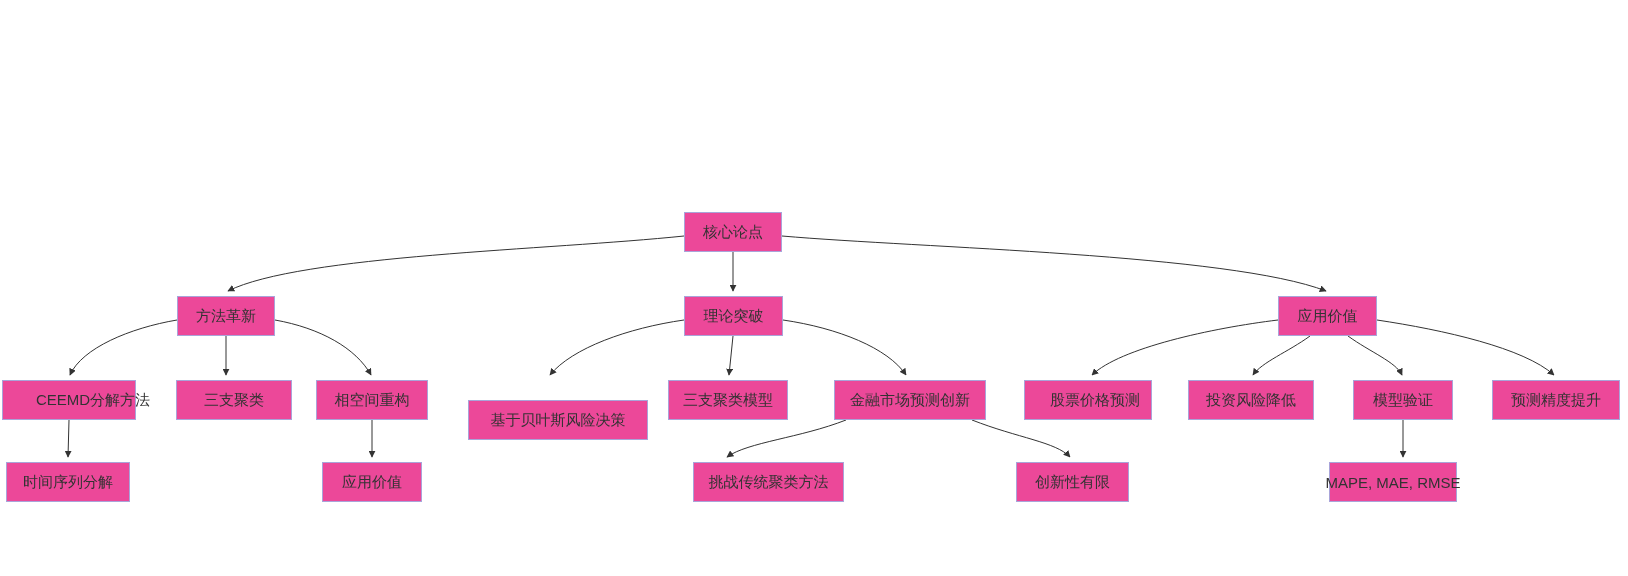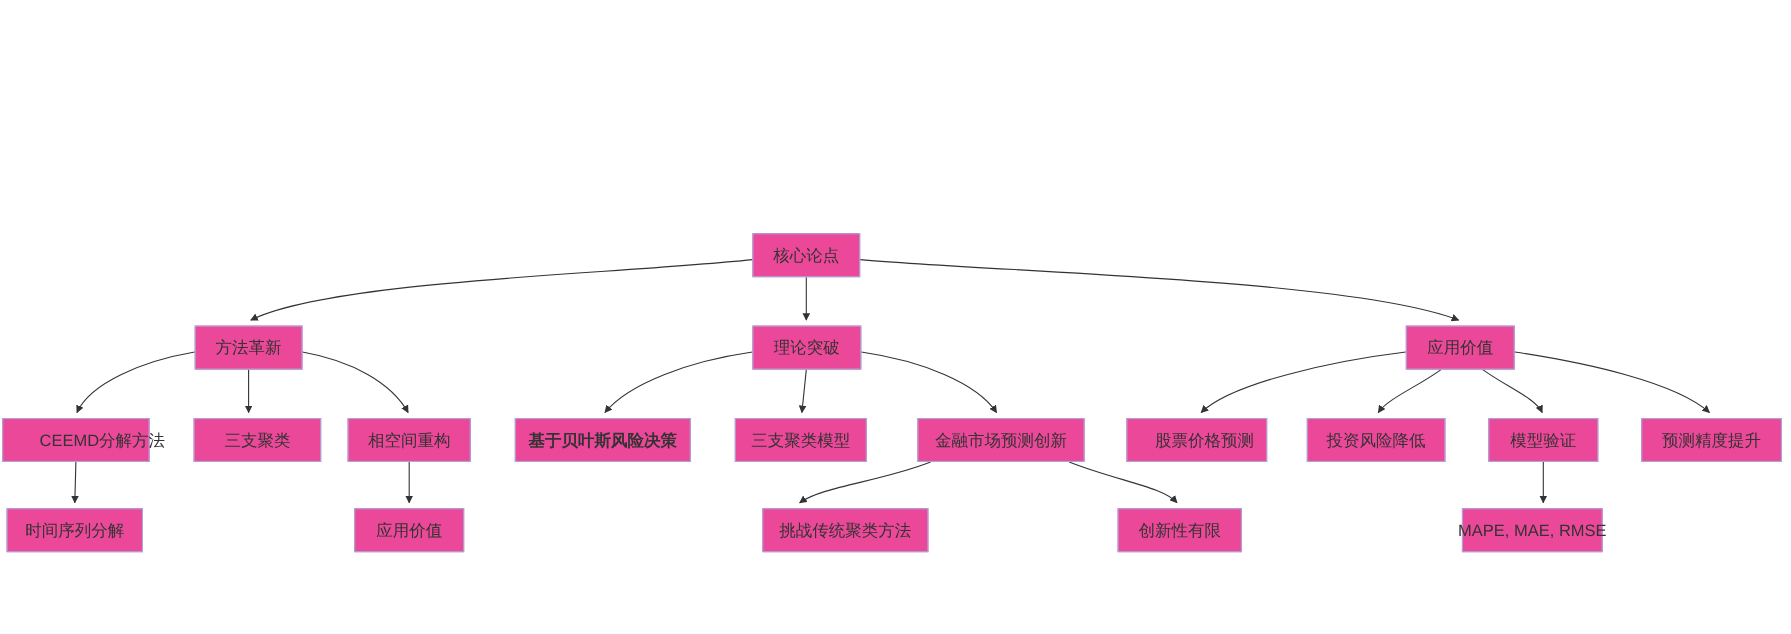--- a/index.html
+++ b/index.html
@@ -76,21 +76,21 @@
 
   <div class="node" style="left:684px;  top:212px; width:98px;">核心论点</div>
 
   <div class="node" style="left:177px;  top:296px; width:98px;">方法革新</div>
   <div class="node" style="left:684px;  top:296px; width:99px;font-family:Liberation Serif, serif;">理论突破</div>
   <div class="node" style="left:1278px; top:296px; width:99px;">应用价值</div>
 
   <div class="node" style="left:2px;    top:380px; width:134px;padding-left:48px;">CEEMD分解方法</div>
   <div class="node" style="left:176px;  top:380px; width:116px;">三支聚类</div>
   <div class="node" style="left:316px;  top:380px; width:112px;">相空间重构</div>
-  <div class="node" style="left:468px;  top:380px; width:160px;font-weight:bold;">基于贝叶斯风险决策</div>
+  <div class="node" style="left:468px;  top:400px; width:180px;">基于贝叶斯风险决策</div>
   <div class="node" style="left:668px;  top:380px; width:120px;">三支聚类模型</div>
   <div class="node" style="left:834px;  top:380px; width:152px;">金融市场预测创新</div>
   <div class="node" style="left:1024px; top:380px; width:128px;padding-left:14px;">股票价格预测</div>
   <div class="node" style="left:1188px; top:380px; width:126px;">投资风险降低</div>
   <div class="node" style="left:1353px; top:380px; width:100px;">模型验证</div>
   <div class="node" style="left:1492px; top:380px; width:128px;">预测精度提升</div>
 
   <div class="node" style="left:6px;    top:462px; width:124px;">时间序列分解</div>
   <div class="node" style="left:322px;  top:462px; width:100px;">应用价值</div>
   <div class="node" style="left:648px;  top:462px; width:151px;margin-left:45px;">挑战传统聚类方法</div>

